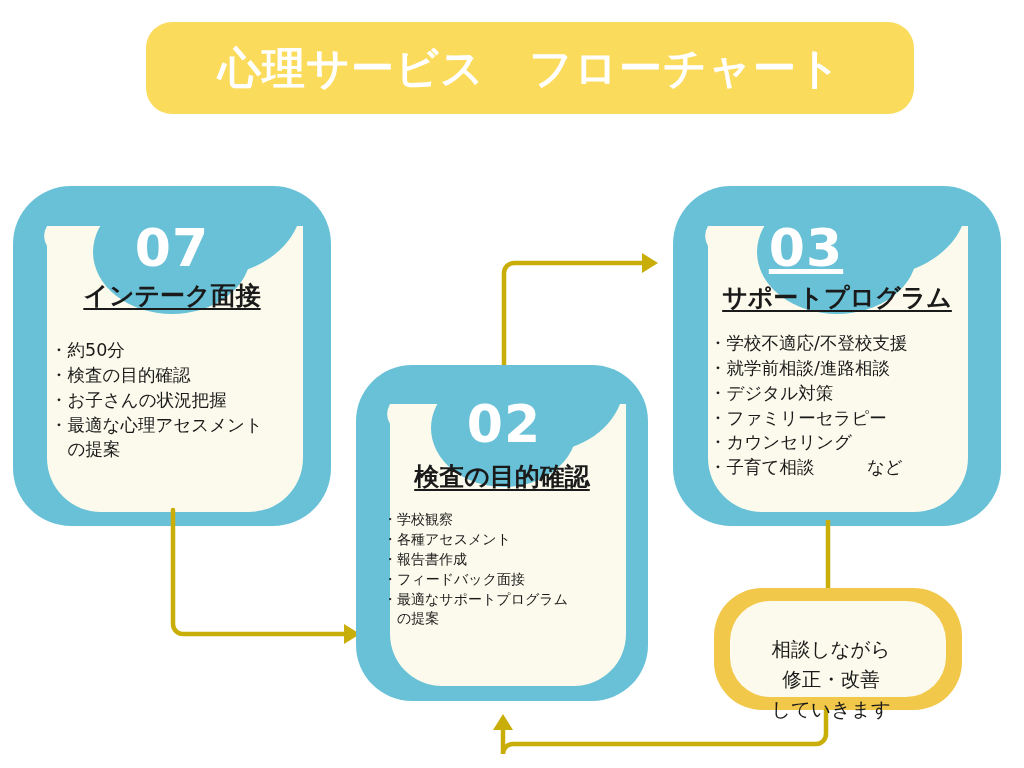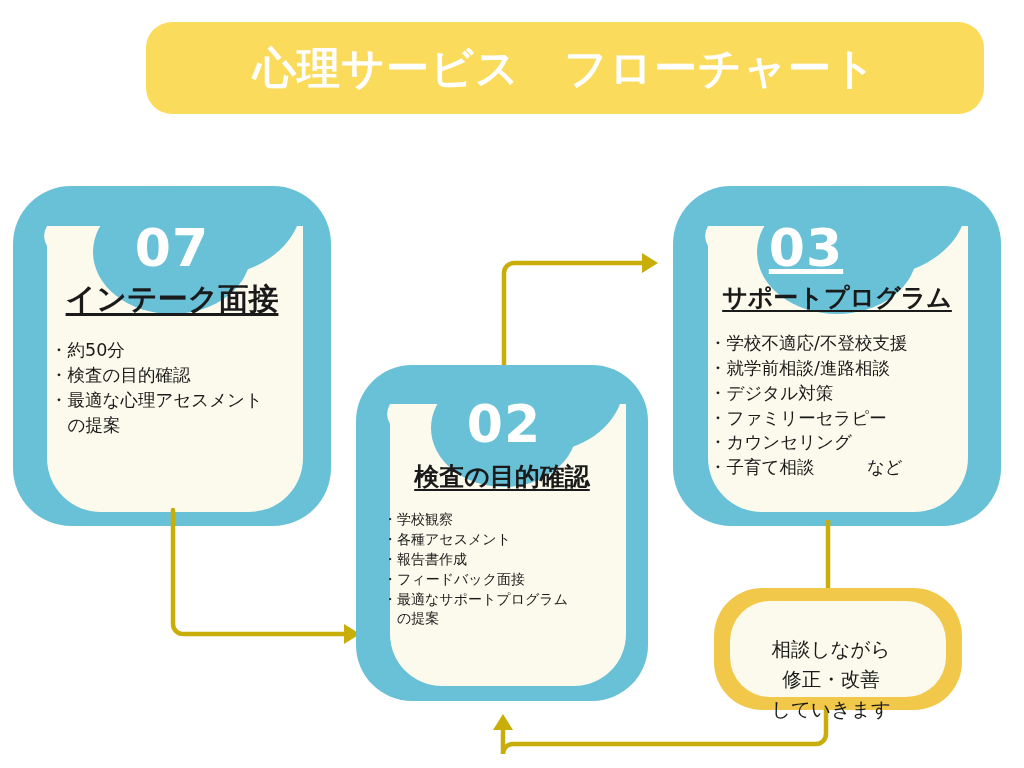--- a/index.html
+++ b/index.html
@@ -20,21 +20,21 @@
     top: 0;
     width: 1024px;
     height: 768px;
   }
 
   
   .title-banner {
     position: absolute;
     left: 146px;
     top: 22px;
-    width: 838px;
+    width: 768px;
     height: 92px;
     background: #FBDB5C;
     border-radius: 26px;
     display: flex;
     align-items: center;
     justify-content: center;
   }
   .title-text {
     color: #FFFFFF;
     font-size: 43px;
@@ -184,24 +184,25 @@
     <ellipse cx="504" cy="428" rx="73" ry="59" fill="#68C1D6"></ellipse>
   </g>
 </svg>
 
 <div class="title-banner">
   <div class="title-text">心理サービス　フローチャート</div>
 </div>
 
 <div class="card" id="card-01"></div>
 <div class="card-num" style="position:absolute;left:112px;top:222px;width:120px;">07</div>
-<div class="card-head" style="position:absolute;left:31px;top:282px;width:282px;font-size:30px;">インテーク面接</div>
+<div class="card-head" style="position:absolute;left:31px;top:282px;width:282px;font-size:25px;">インテーク面接</div>
 <div class="card-list" style="position:absolute;left:50px;top:338px;width:272px;font-size:17.5px;">
   <div class="li">・約50分</div>
   <div class="li">・検査の目的確認</div>
+  <div class="li">・お子さんの状況把握</div>
   <div class="li">・最適な心理アセスメント</div>
   <div class="li">　の提案</div>
 </div>
 
 <div class="card" id="card-02"></div>
 <div class="card-num" style="position:absolute;left:444px;top:398px;width:120px;">02</div>
 <div class="card-head" style="position:absolute;left:363px;top:463px;width:278px;font-size:25px;">検査の目的確認</div>
 <div class="card-list" style="position:absolute;left:383px;top:510px;width:270px;font-size:14px;">
   <div class="li">・学校観察</div>
   <div class="li">・各種アセスメント</div>

